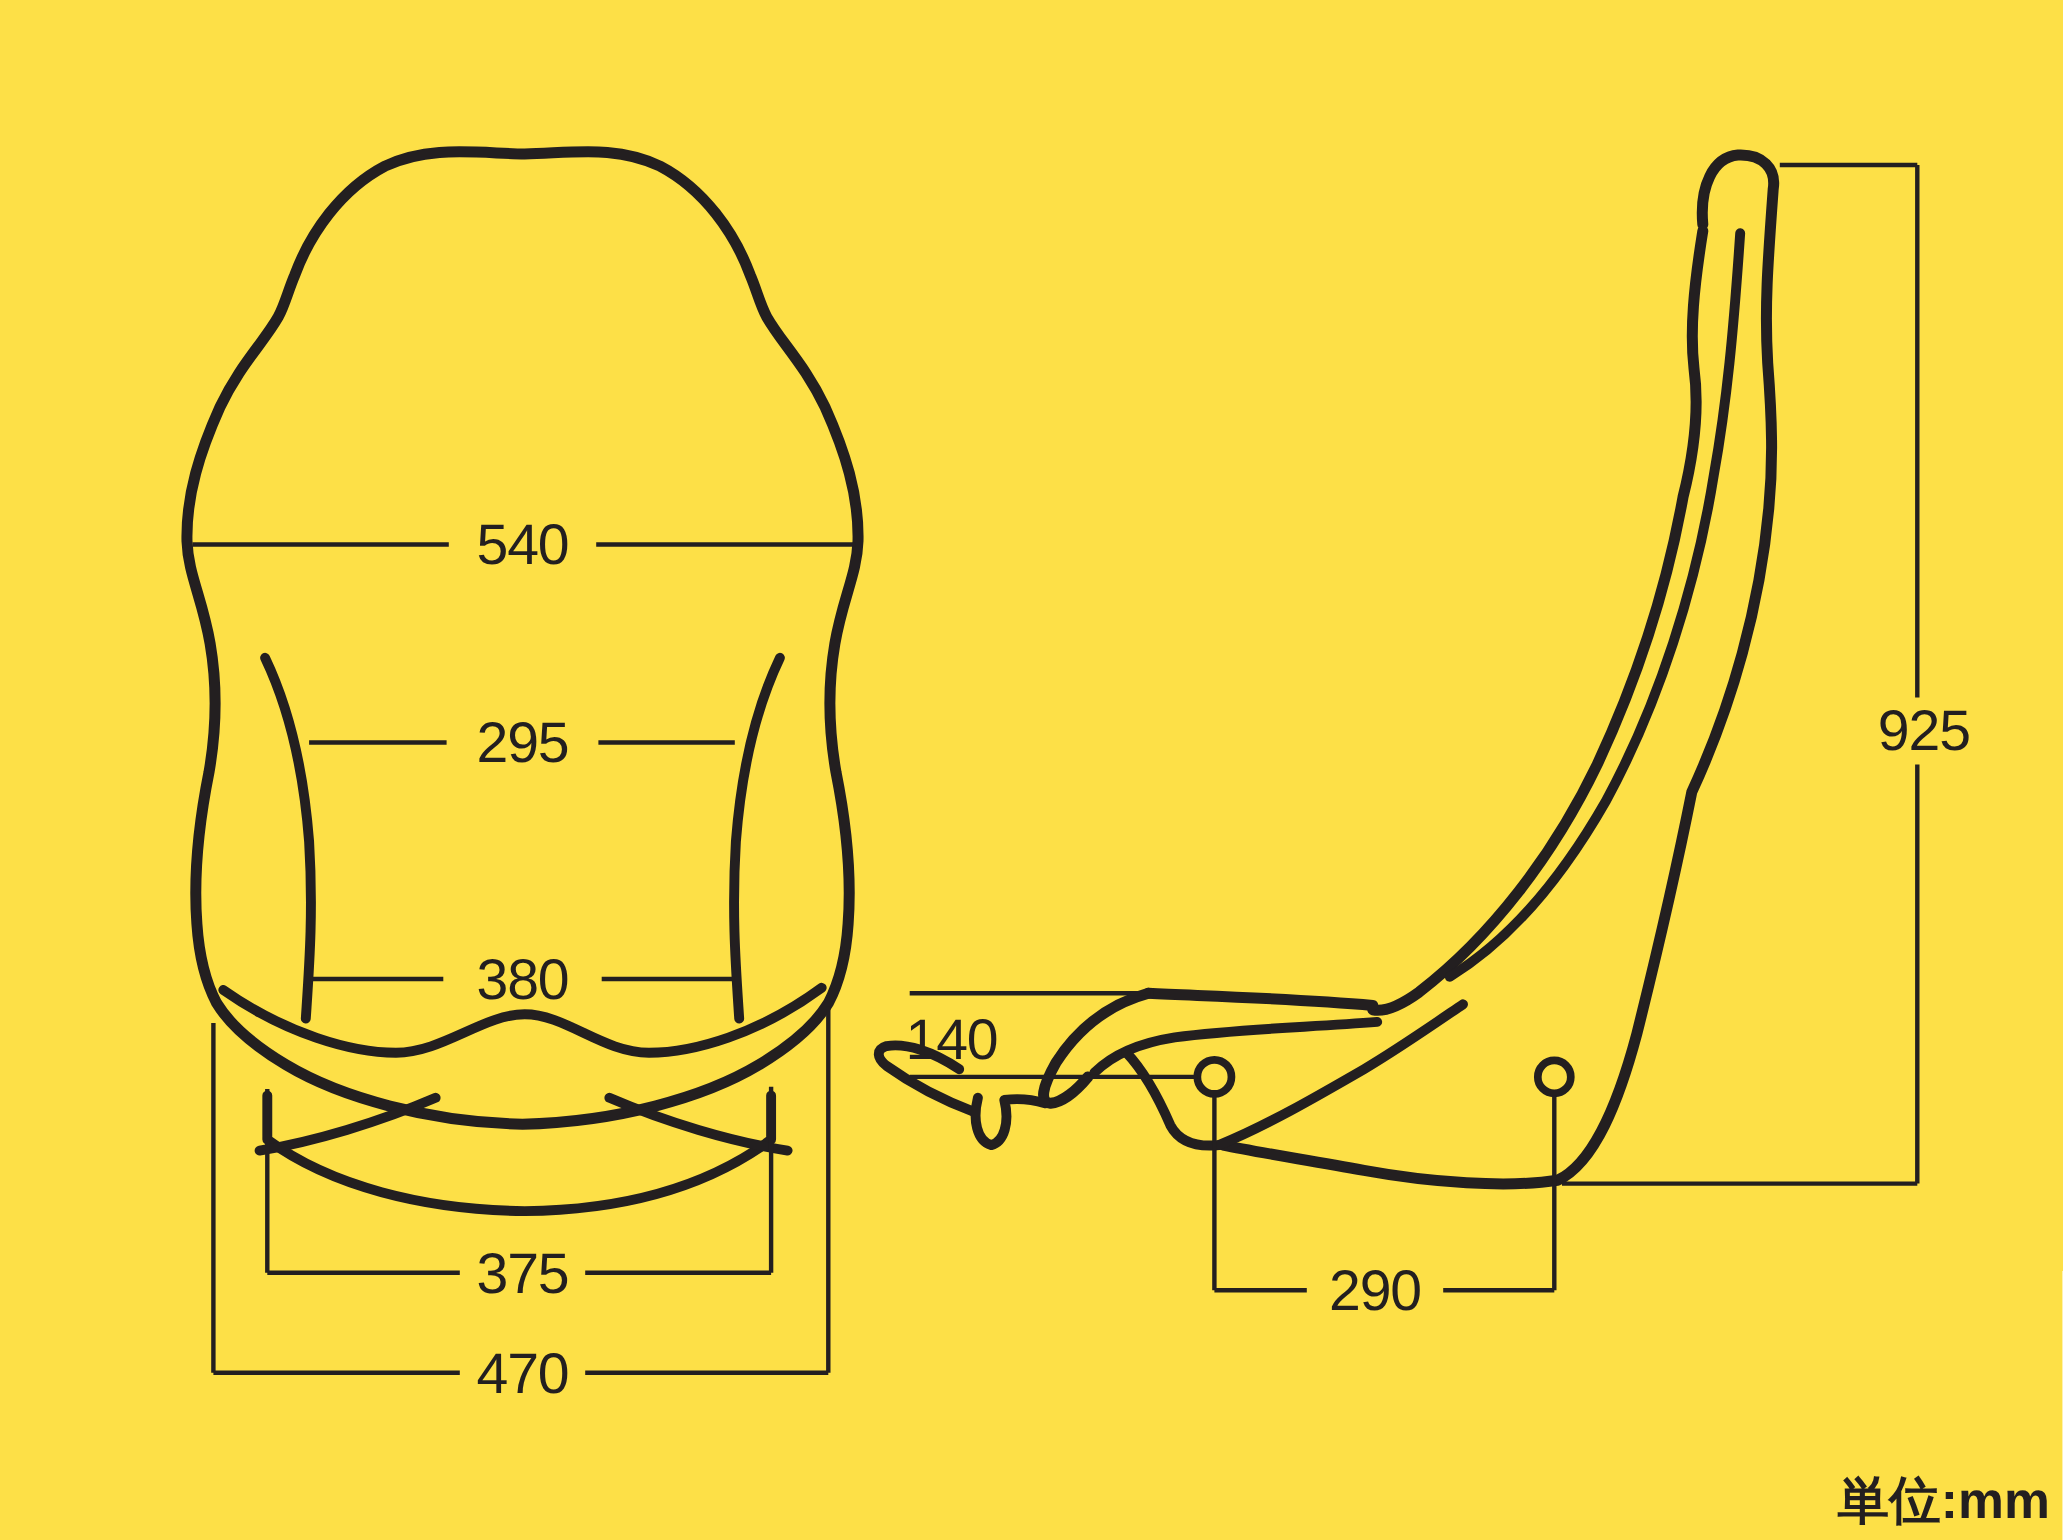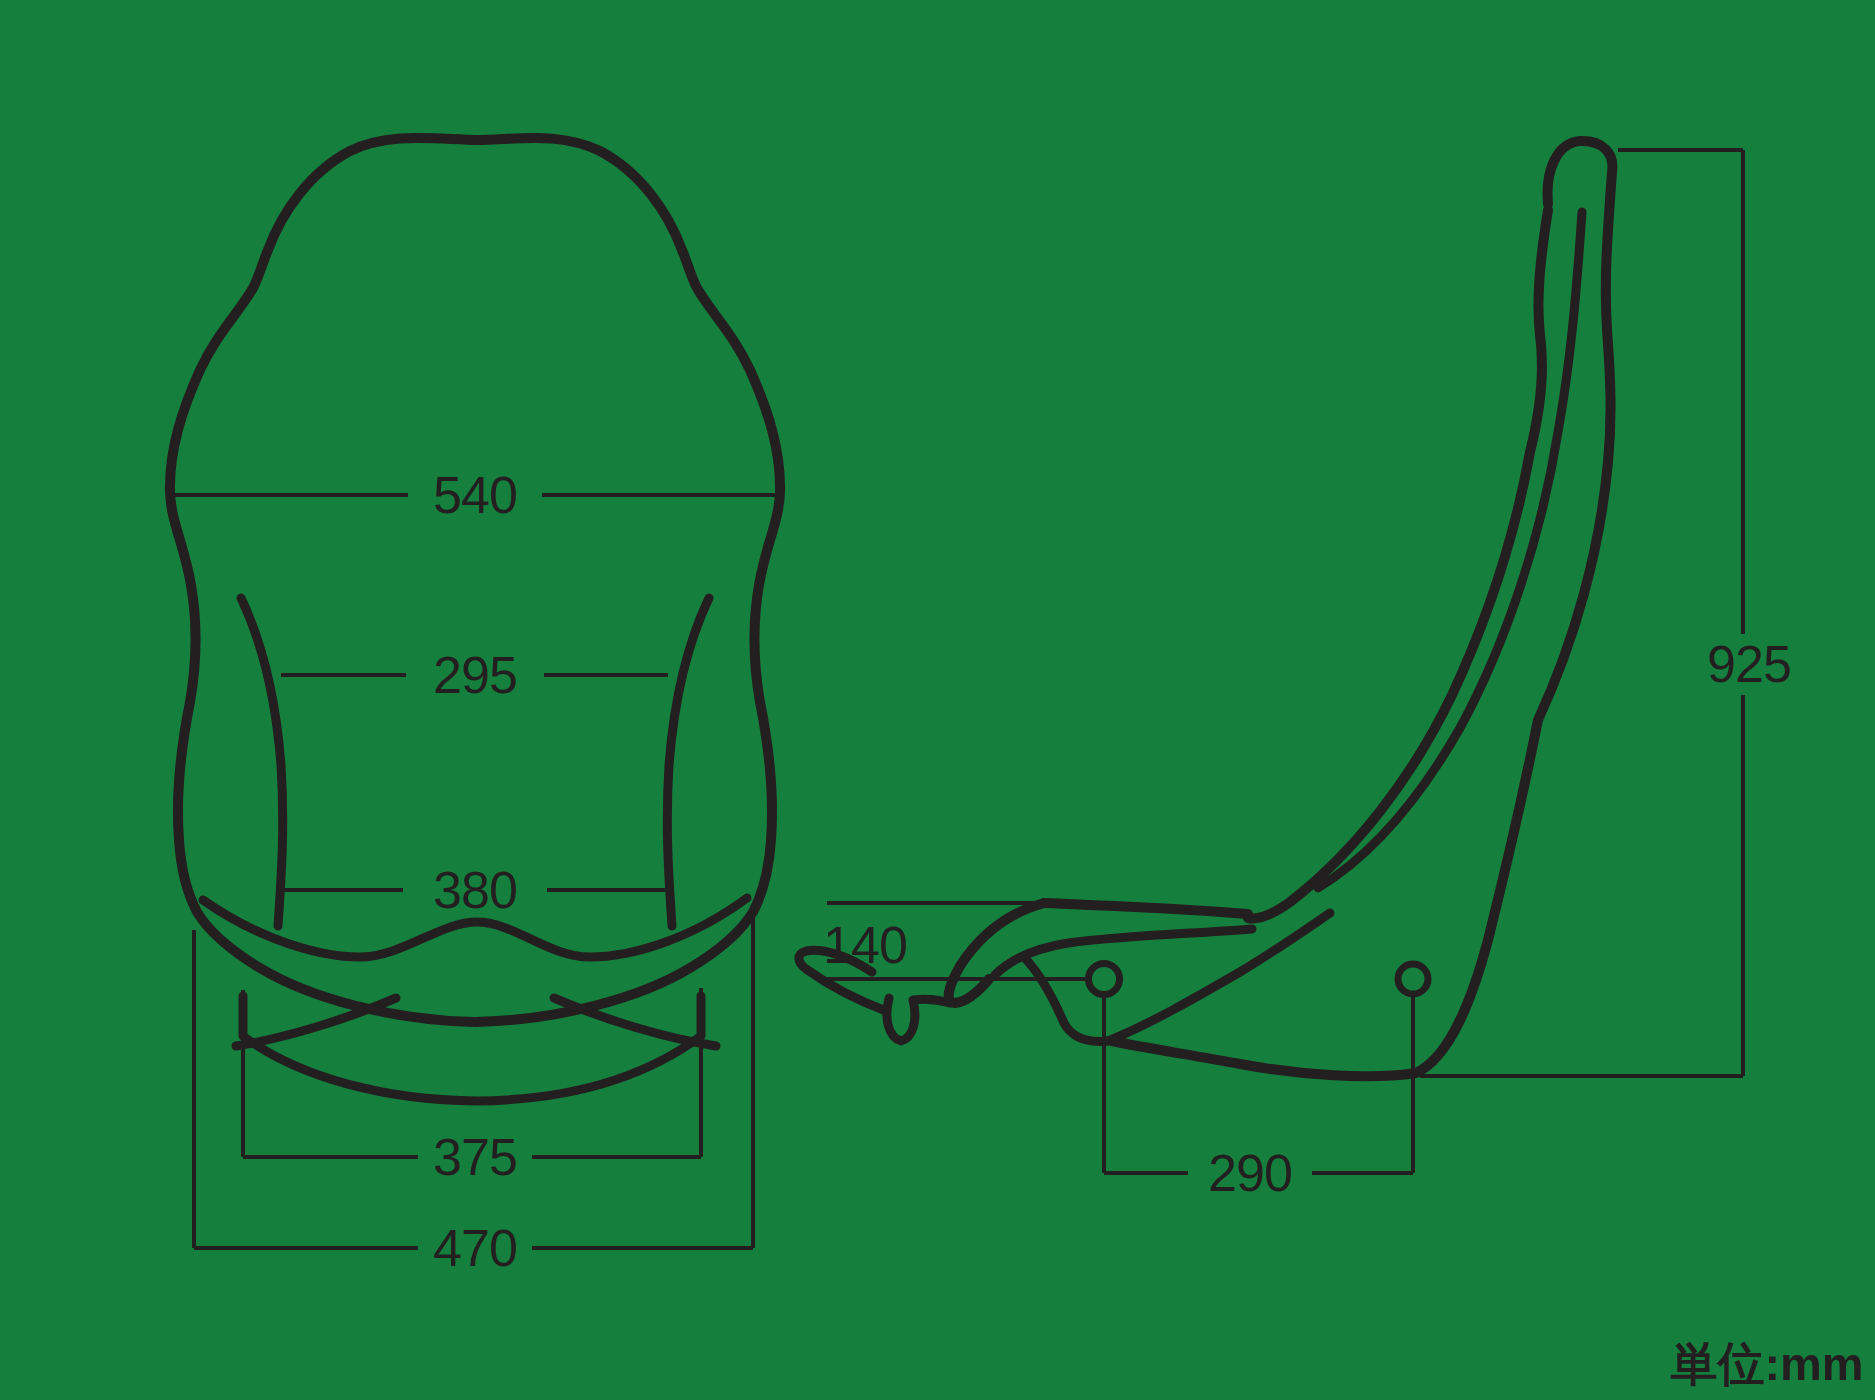--- a/index.html
+++ b/index.html
@@ -1,16 +1,16 @@
 <!DOCTYPE html>
 <html><head>
 <meta charset="utf-8">
 <style>
   html,body{margin:0;padding:0;background:#ffffff;}
-  .page{position:relative;width:1875px;height:1400px;background:#15803d;overflow:hidden;
+  .page{position:relative;width:1875px;height:1400px;background:#fde047;overflow:hidden;
         font-family:"Liberation Sans", sans-serif;}
   svg{display:block;}
   .dim-text{font-family:"Liberation Sans", sans-serif;font-size:52px;fill:#231f20;
             letter-spacing:-1px;}
   .unit-text{font-family:"Liberation Sans", sans-serif;font-size:47px;font-weight:bold;
              fill:#231f20;letter-spacing:0px;}
   .outline{fill:none;stroke:#231f20;stroke-width:10;stroke-linecap:round;stroke-linejoin:round;}
   .inner{fill:none;stroke:#231f20;stroke-width:9;stroke-linecap:round;stroke-linejoin:round;}
   .dim{fill:none;stroke:#231f20;stroke-width:4;stroke-linecap:butt;}
   .hole{fill:none;stroke:#231f20;stroke-width:7;}

